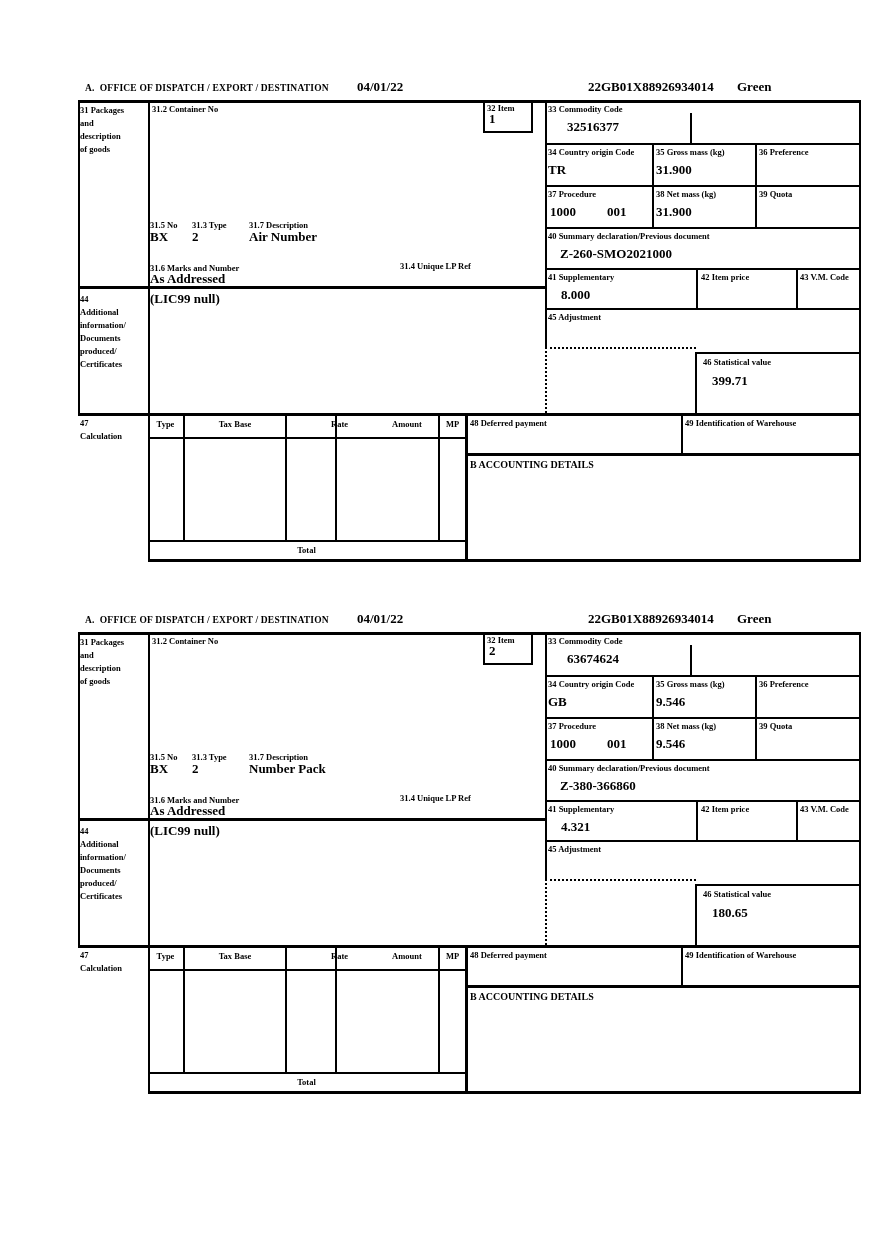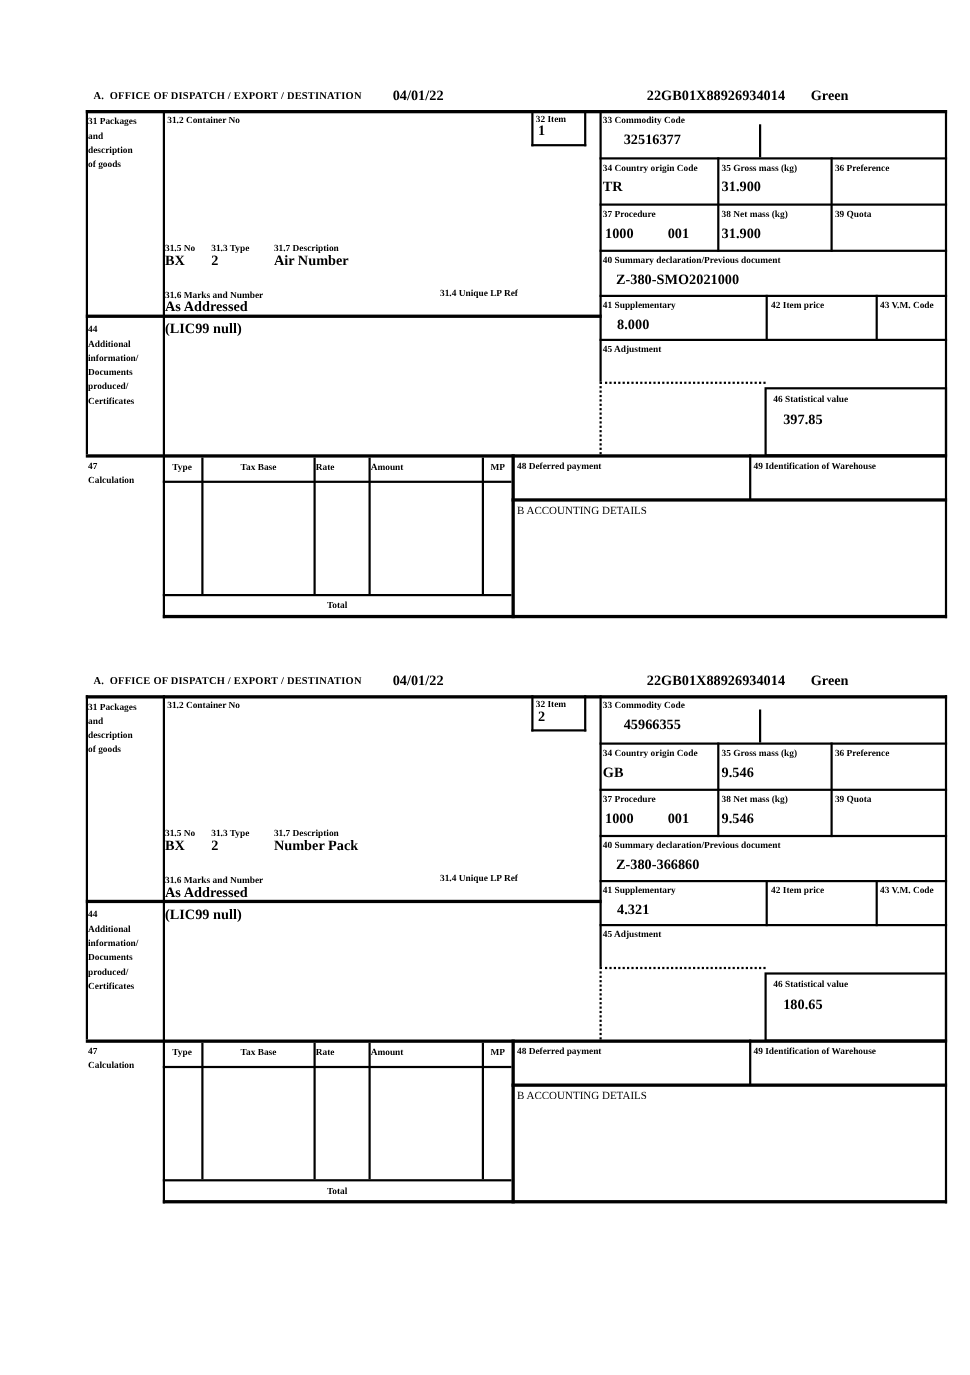--- a/index.html
+++ b/index.html
@@ -12,23 +12,23 @@
   .block { position: absolute; left: 0; width: 742px; height: 484px; }
   .ln   { position: absolute; background: #000; }
   .dotv { position: absolute; border-left: 2px dotted #000; }
   .doth { position: absolute; border-top: 2px dotted #000; }
   .obox46 { position: absolute; border: 2px solid #000; }
   .obox32 { position: absolute; border-left: 2px solid #000; border-right: 2px solid #000; border-bottom: 2px solid #000; }
   .lbl { position: absolute; font-size: 8.5px; font-weight: bold; line-height: 10px; white-space: nowrap; }
   .wrap { position: absolute; font-size: 8.5px; font-weight: bold; line-height: 13px; white-space: pre-line; }
   .val { position: absolute; font-size: 13px; font-weight: bold; line-height: 14px; white-space: nowrap; }
   .office { position: absolute; font-size: 9.5px; font-weight: bold; letter-spacing: 0.2px; white-space: pre; }
-  .acct { position: absolute; font-size: 10px; font-weight: normal; white-space: nowrap; }
+  .acct { position: absolute; font-size: 10px; font-weight: bold; white-space: nowrap; }
   .th { position: absolute; font-size: 8.5px; font-weight: bold; line-height: 10px; }
-  .tc { text-align: center; } .tr { text-align: left; }
+  .tc { text-align: center; } .tr { text-align: center; padding-left: 44px; }
 </style>
 </head>
 <body>
 
 <section class="block" style="top:80px">
   <div class="office" style="left:85px;top:3px">A.  OFFICE OF DISPATCH / EXPORT / DESTINATION</div>
   <div class="val" style="left:357px;top:0px">04/01/22</div>
   <div class="val" style="left:588px;top:0px">22GB01X88926934014</div>
   <div class="val" style="left:737px;top:0px">Green</div>
 
@@ -95,28 +95,28 @@
   <div class="lbl" style="left:656px;top:67px">35 Gross mass (kg)</div>
   <div class="val" style="left:656px;top:83px">31.900</div>
   <div class="lbl" style="left:759px;top:67px">36 Preference</div>
   <div class="lbl" style="left:548px;top:109px">37 Procedure</div>
   <div class="val" style="left:550px;top:125px">1000</div>
   <div class="val" style="left:607px;top:125px">001</div>
   <div class="lbl" style="left:656px;top:109px">38 Net mass (kg)</div>
   <div class="val" style="left:656px;top:125px">31.900</div>
   <div class="lbl" style="left:759px;top:109px">39 Quota</div>
   <div class="lbl" style="left:548px;top:151px">40 Summary declaration/Previous document</div>
-  <div class="val" style="left:560px;top:167px">Z-380-SMO2021000</div>
+  <div class="val" style="left:560px;top:167px">Z-260-SMO2021000</div>
   <div class="lbl" style="left:548px;top:192px">41 Supplementary</div>
   <div class="val" style="left:561px;top:208px">8.000</div>
   <div class="lbl" style="left:701px;top:192px">42 Item price</div>
   <div class="lbl" style="left:800px;top:192px">43 V.M. Code</div>
   <div class="lbl" style="left:548px;top:232px">45 Adjustment</div>
   <div class="lbl" style="left:703px;top:277px">46 Statistical value</div>
-  <div class="val" style="left:712px;top:294px">397.85</div>
+  <div class="val" style="left:712px;top:294px">399.71</div>
 
   <div class="wrap" style="left:80px;top:337px">47
 Calculation</div>
   <div class="th tc" style="left:148px;top:339px;width:35px">Type</div>
   <div class="th tc" style="left:185px;top:339px;width:100px">Tax Base</div>
   <div class="th tr" style="left:287px;top:339px;width:44px">Rate</div>
   <div class="th tr" style="left:337px;top:339px;width:96px">Amount</div>
   <div class="th tc" style="left:440px;top:339px;width:25px">MP</div>
   <div class="lbl" style="left:470px;top:338px">48 Deferred payment</div>
   <div class="lbl" style="left:685px;top:338px">49 Identification of Warehouse</div>
@@ -180,21 +180,21 @@
   <div class="val" style="left:150px;top:192px">As Addressed</div>
   <div class="wrap" style="left:80px;top:213px">44
 Additional
 information/
 Documents
 produced/
 Certificates</div>
   <div class="val" style="left:150px;top:212px">(LIC99 null)</div>
 
   <div class="lbl" style="left:548px;top:24px">33 Commodity Code</div>
-  <div class="val" style="left:567px;top:40px">45966355</div>
+  <div class="val" style="left:567px;top:40px">63674624</div>
   <div class="lbl" style="left:548px;top:67px">34 Country origin Code</div>
   <div class="val" style="left:548px;top:83px">GB</div>
   <div class="lbl" style="left:656px;top:67px">35 Gross mass (kg)</div>
   <div class="val" style="left:656px;top:83px">9.546</div>
   <div class="lbl" style="left:759px;top:67px">36 Preference</div>
   <div class="lbl" style="left:548px;top:109px">37 Procedure</div>
   <div class="val" style="left:550px;top:125px">1000</div>
   <div class="val" style="left:607px;top:125px">001</div>
   <div class="lbl" style="left:656px;top:109px">38 Net mass (kg)</div>
   <div class="val" style="left:656px;top:125px">9.546</div>

